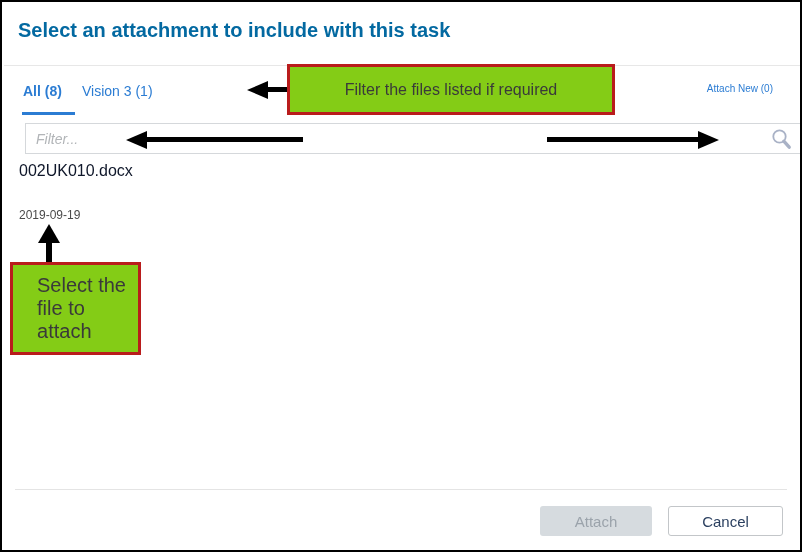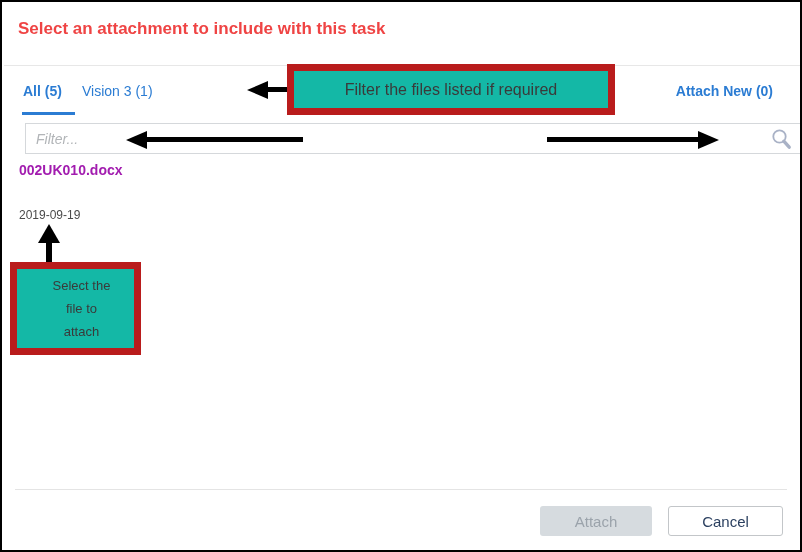--- a/index.html
+++ b/index.html
@@ -8,67 +8,66 @@
     position: relative;
     width: 802px; height: 552px;
     background: #fff;
     border: 2px solid #000;
     overflow: hidden;
   }
   .abs { position: absolute; }
 
   .title {
     left: 16px; top: 17px;
-    font-size: 17px; font-weight: bold; color: #ef4444;
+    font-size: 20px; font-weight: bold; color: #0369a1;
   }
   .divider-top {
     left: 2px; top: 63px; width: 796px; height: 1px; background: #e7e7e7;
   }
   .divider-footer {
     left: 13px; top: 487px; width: 772px; height: 1px; background: #e4e4e4;
   }
 
   .tab {
     top: 81px; font-size: 14px; color: #2b7cd3; cursor: pointer; white-space: nowrap;
   }
   .tab-all { left: 21px; font-weight: bold; }
   .tab-vision { left: 80px; }
-  .tab-attach-new { top: 81px; right: 27px; font-size: 14px; color: #2b7cd3; font-weight: bold; }
+  .tab-attach-new { top: 81px; right: 27px; font-size: 10px; color: #2b7cd3; }
   .tab-underline {
     left: 20px; top: 110px; width: 53px; height: 3px; background: #2b7cd3;
   }
 
   .filter-box {
     left: 23px; top: 121px; width: 778px; height: 31px;
     border: 1px solid #d5d8db; background: #fff;
   }
   .filter-input {
     position: absolute; left: 0; top: 0; width: 100%; height: 100%;
     border: none; outline: none; padding: 0 34px 0 10px;
     font-family: "Liberation Sans", sans-serif;
     font-size: 14px; font-style: italic; color: #555;
   }
   .filter-input::placeholder { color: #b2b5b8; font-style: italic; opacity: 1; }
   .search-icon { position: absolute; right: 9px; top: 3px; width: 24px; height: 24px; cursor: pointer; }
 
   .file-item { left: 17px; cursor: pointer; }
-  .file-name  { top: 160px; font-size: 14px; font-weight: 700; color: #a21caf; }
+  .file-name  { top: 160px; font-size: 16px; font-weight: 400; color: #0f172a; }
   .file-desc  { top: 183px; font-size: 14px; color: #3d3d3d; }
   .file-date  { top: 206px; font-size: 12px; color: #4a4a4a; }
 
   .callout {
-    border: 7px solid #b91c1c; background: #14b8a6;
+    border: 3px solid #b91c1c; background: #84cc16;
     display: flex; align-items: center; justify-content: center;
-    text-align: center;
     font-size: 16px; color: #3a3a3a; line-height: 24px;
     z-index: 5;
   }
   .callout-filter { left: 285px; top: 62px;  width: 328px; height: 51px; }
   .callout-search { left: 299px; top: 125px; width: 248px; height: 98px; }
-  .callout-select { left: 8px;   top: 260px; width: 131px; height: 93px; font-size: 13px; line-height: 23px; padding-left: 12px; }
+  .callout-select { left: 8px;   top: 260px; width: 131px; height: 93px; font-size: 20px; line-height: 23px; padding-left: 12px; }
 
   .arrow-shaft-h { height: 5px; background: #000; z-index: 4; }
   .arrow-shaft-v { width: 6px;  background: #000; z-index: 4; }
   .arrow-head { width: 0; height: 0; z-index: 4; }
   .head-left  { border-top: 9px solid transparent; border-bottom: 9px solid transparent; border-right: 21px solid #000; }
   .head-right { border-top: 9px solid transparent; border-bottom: 9px solid transparent; border-left: 21px solid #000; }
   .head-up    { border-left: 11px solid transparent; border-right: 11px solid transparent; border-bottom: 19px solid #000; }
 
   
   .a1-shaft { left: 262px; top: 85px; width: 26px; }
@@ -100,21 +99,21 @@
 </style>
 </head>
 <body>
 
 <div class="dialog">
 
   <div class="abs title">Select an attachment to include with this task</div>
 
   <div class="abs divider-top"></div>
 
-  <div class="abs tab tab-all">All (5)</div>
+  <div class="abs tab tab-all">All (8)</div>
   <div class="abs tab tab-vision">Vision 3 (1)</div>
   <div class="abs tab-attach-new">Attach New (0)</div>
   <div class="abs tab-underline"></div>
 
   <div class="abs filter-box">
     <input class="filter-input" type="text" placeholder="Filter..." style="">
     <span class="search-icon">
       <svg width="24" height="24" viewBox="0 0 24 24">
         <circle cx="10.5" cy="9.5" r="6.2" fill="none" stroke="#a9b2c6" stroke-width="1.8"></circle>
         <line x1="14.8" y1="14.2" x2="20.2" y2="20.2" stroke="#a9b2c6" stroke-width="3.4" stroke-linecap="round"></line>

